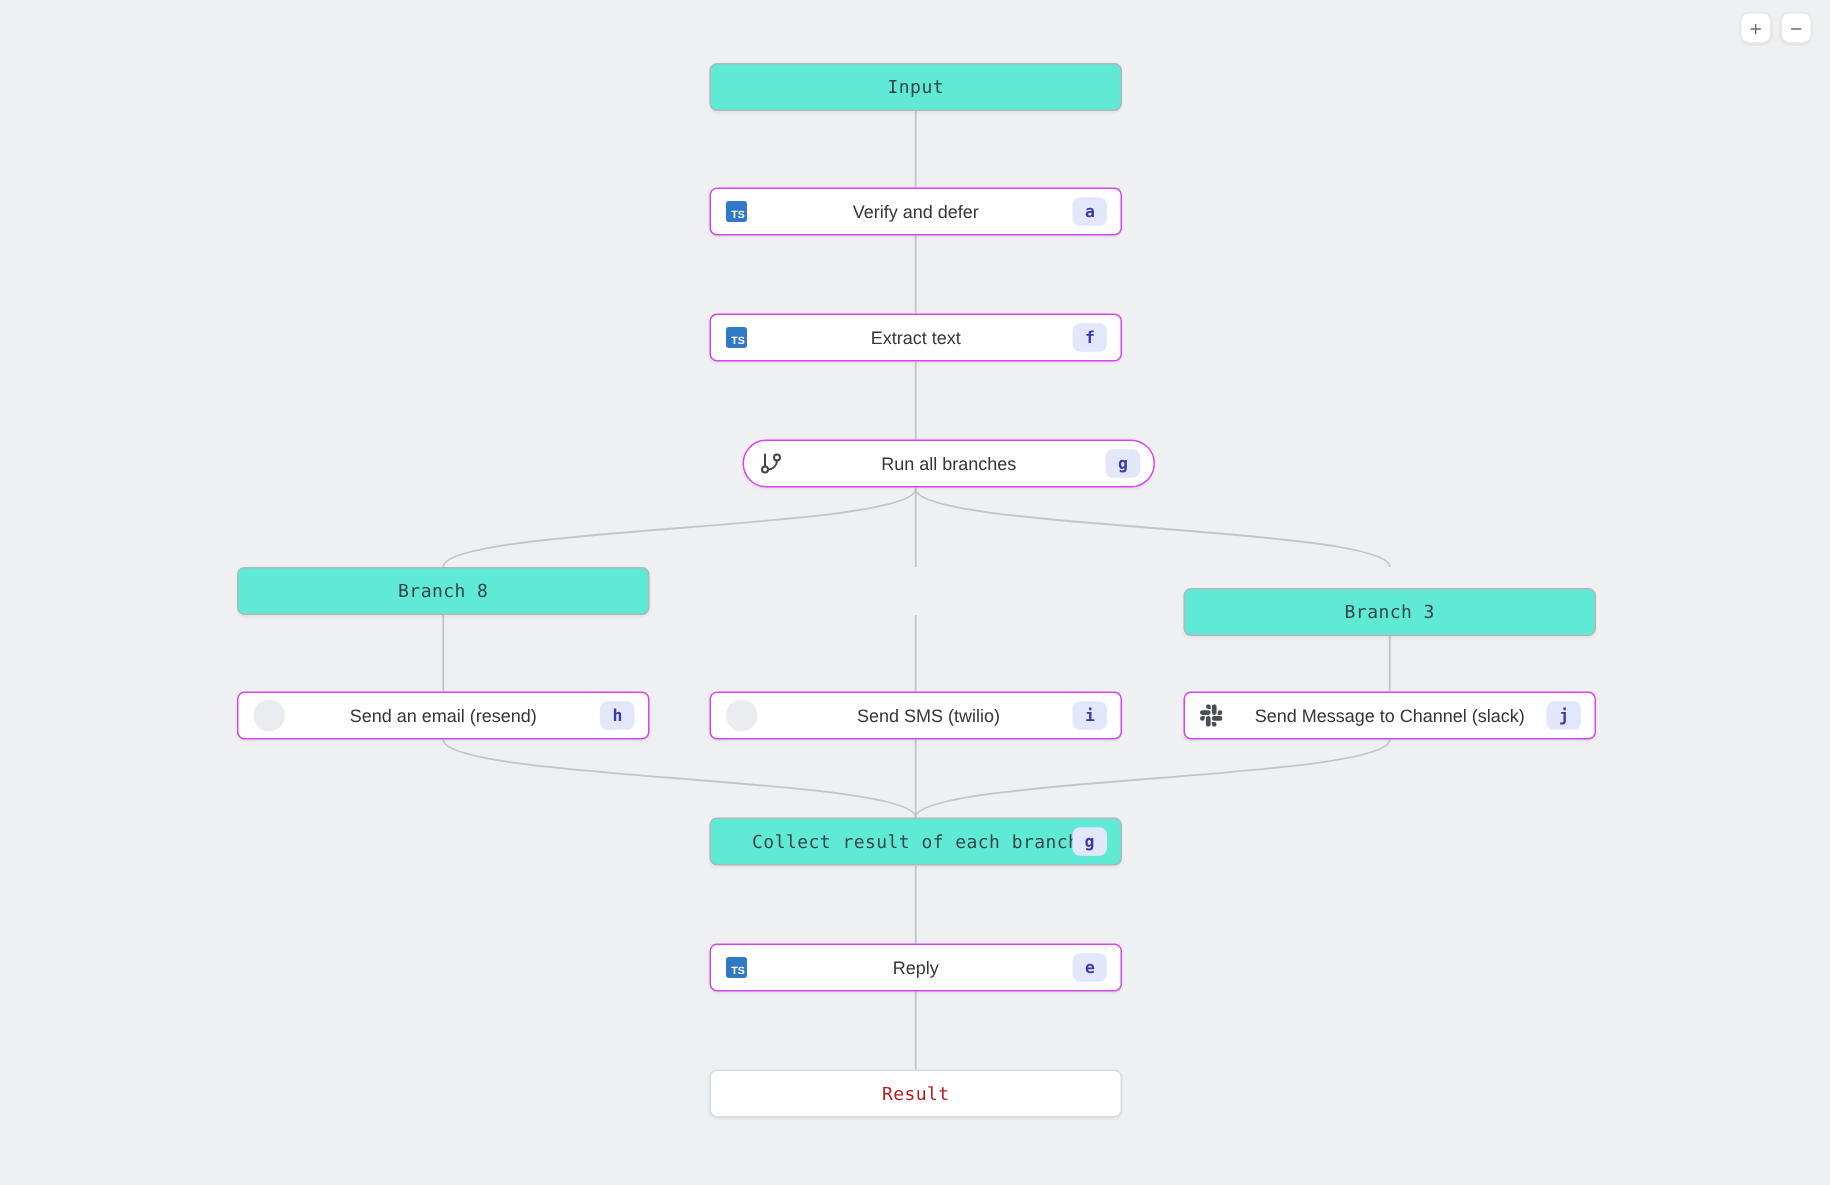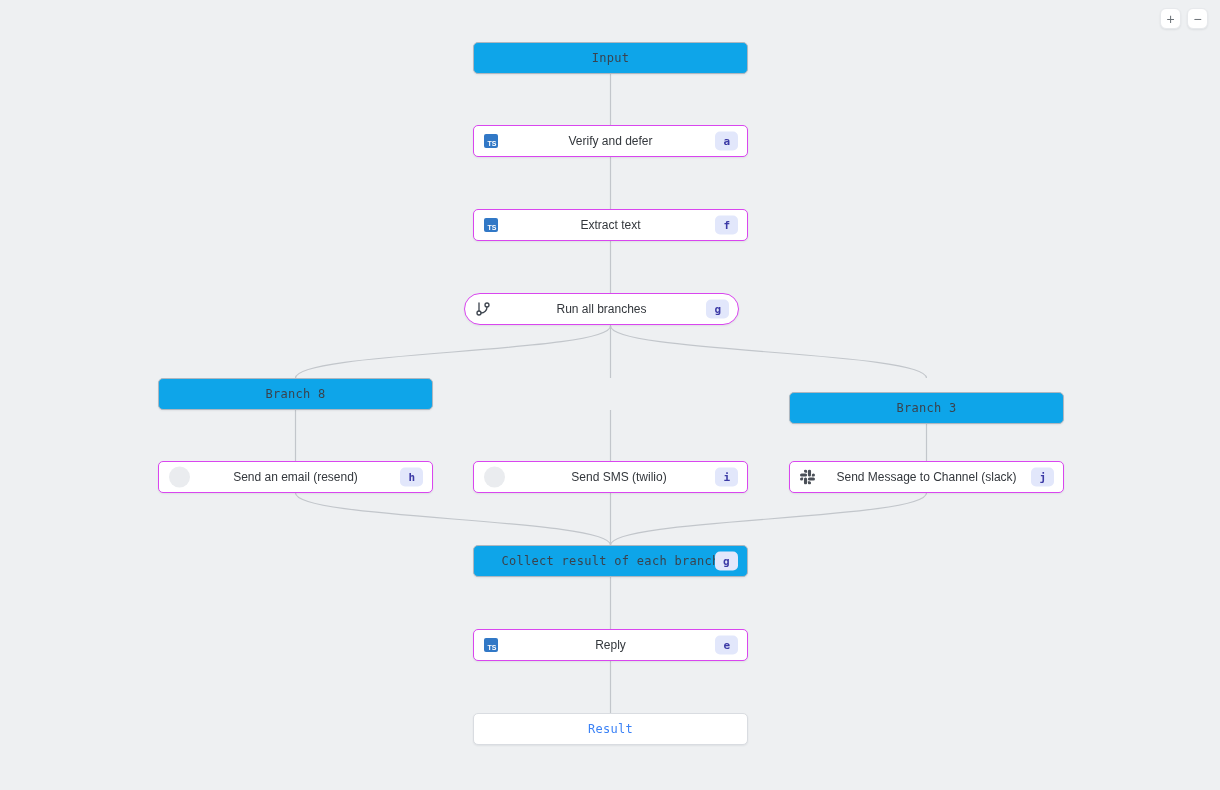--- a/index.html
+++ b/index.html
@@ -36,21 +36,21 @@
     cursor: default;
   }
   .node .label {
     max-width: 200px;
     white-space: nowrap;
     overflow: hidden;
     text-overflow: ellipsis;
   }
 
   .node.header {
-    background: #0ea5e9;
+    background: #5eead4;
     border: 1px solid #aeb7c0;
     box-shadow: 0 1px 2px rgba(16,24,40,.06);
     font-family: "DejaVu Sans Mono", monospace;
     font-size: 12px;
     letter-spacing: .3px;
     color: #3a434e;
   }
 
   .node.white {
     background: #ffffff;
@@ -60,21 +60,21 @@
     color: #33373c;
   }
 
   .node.mono-white {
     background: #ffffff;
     border: 1px solid #d9dce1;
     box-shadow: 0 1px 2px rgba(16,24,40,.07);
     font-family: "DejaVu Sans Mono", monospace;
     font-size: 12px;
     letter-spacing: .3px;
-    color: #3b82f6;
+    color: #b91c1c;
   }
 
   .badge {
     position: absolute;
     right: 9px;
     top: 50%;
     transform: translateY(-50%);
     background: #e2e7fb;
     color: #3c3aa6;
     font-family: "DejaVu Sans Mono", monospace;
@@ -114,21 +114,21 @@
   .faded-logo {
     width: 21px; height: 21px;
     border-radius: 50%;
     background: #eaecef;
   }
 
   
   #node-input   { left: 473px; top: 42px; }
   #node-verify  { left: 473px; top: 125px; }
   #node-extract { left: 473px; top: 209px; }
-  #node-run     { left: 464px; top: 293px; border-radius: 16px; }
+  #node-run     { left: 495px; top: 293px; border-radius: 16px; }
   #node-branch1 { left: 158px; top: 378px; }
   #node-branch2 { left: 473px; top: 378px; }
   #node-branch3 { left: 789px; top: 392px; }
   #node-email   { left: 158px; top: 461px; }
   #node-sms     { left: 473px; top: 461px; padding-left: 17px; }
   #node-slack   { left: 789px; top: 461px; }
   #node-collect { left: 473px; top: 545px; }
   #node-reply   { left: 473px; top: 629px; }
   #node-result  { left: 473px; top: 713px; }
 

